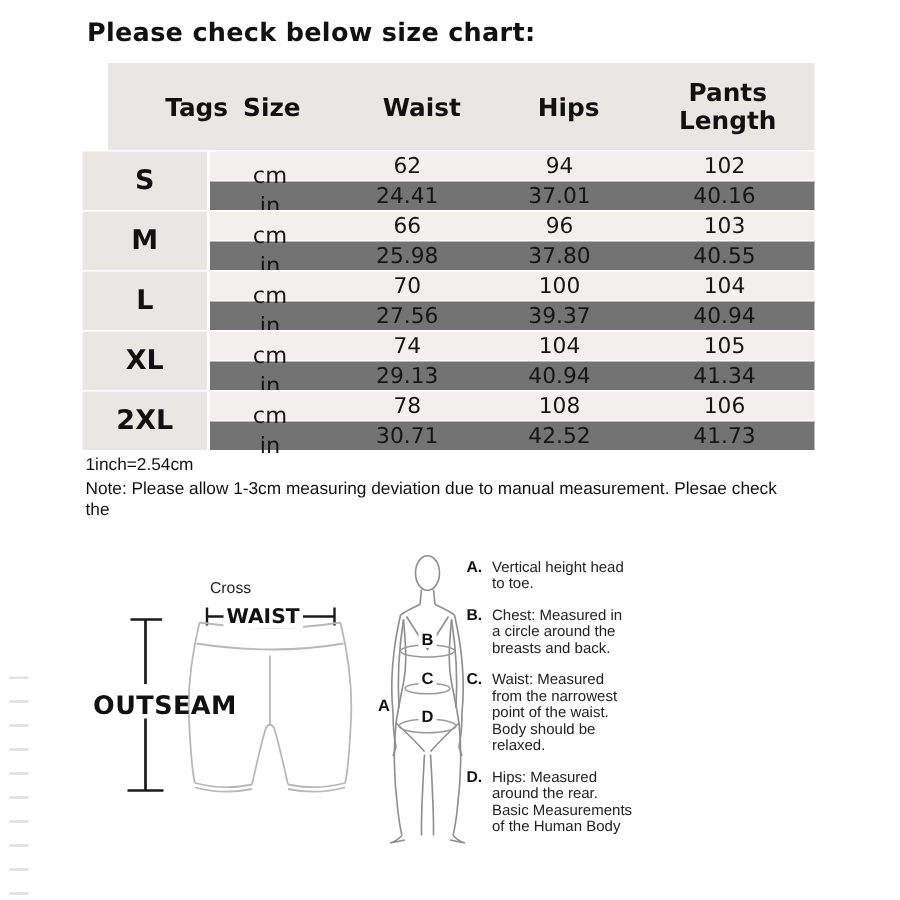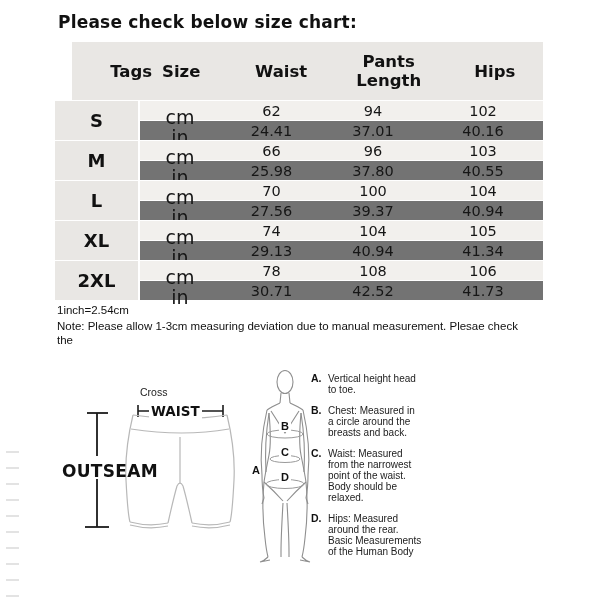--- a/index.html
+++ b/index.html
@@ -23,21 +23,21 @@
   .tgroup{display:flex;}
   .sizecell{width:85px;background:#e9e7e4;border-right:2px solid #fff;border-top:1px solid #fff;
     box-sizing:border-box;display:flex;align-items:center;justify-content:center;
     font-weight:bold;font-size:18px;}
   .rows{width:403px;}
   .trow{display:flex;height:20px;border-top:1px solid #fff;box-sizing:border-box;align-items:center;
     font-size:14.5px;color:#161616;}
   .trow.cm{background:#f2f0ed;}
   .trow.inch{background:#737373;}
   .cell{text-align:center;box-sizing:border-box;}
-  .cell.unit{width:80px;font-size:19px;margin-top:12px;}
+  .cell.unit{width:80px;font-size:15px;margin-top:12px;}
   .cell.waist{width:103px;}
   .cell.hips{width:100px;}
   .cell.plen{width:120px;}
   
   .conv{position:absolute;left:57px;top:304px;font-family:"Liberation Sans",sans-serif;font-size:11.5px;}
   .note{position:absolute;left:57px;top:319px;width:480px;font-family:"Liberation Sans",sans-serif;
     font-size:11.5px;line-height:14px;}
   
   .cross-label{position:absolute;left:140px;top:386px;font-family:"Liberation Sans",sans-serif;font-size:10.5px;color:#222;}
   .waist-label{position:absolute;left:149px;top:403px;font-size:13.5px;font-weight:bold;background:#fff;padding:0 2px;}
@@ -55,22 +55,22 @@
 </head>
 <body>
 
 <div class="title">Please check below size chart:</div>
 
 <div class="size-table">
   <div class="thead">
     <div class="th tags">Tags</div>
     <div class="th size">Size</div>
     <div class="th waist">Waist</div>
+    <div class="th hips">Hips</div>
     <div class="th plen"><span>Pants Length</span></div>
-    <div class="th hips">Hips</div>
   </div>
 
   <div class="tgroup">
     <div class="sizecell">S</div>
     <div class="rows">
       <div class="trow cm">
         <div class="cell unit">cm</div>
         <div class="cell waist">62</div>
         <div class="cell hips">94</div>
         <div class="cell plen">102</div>

